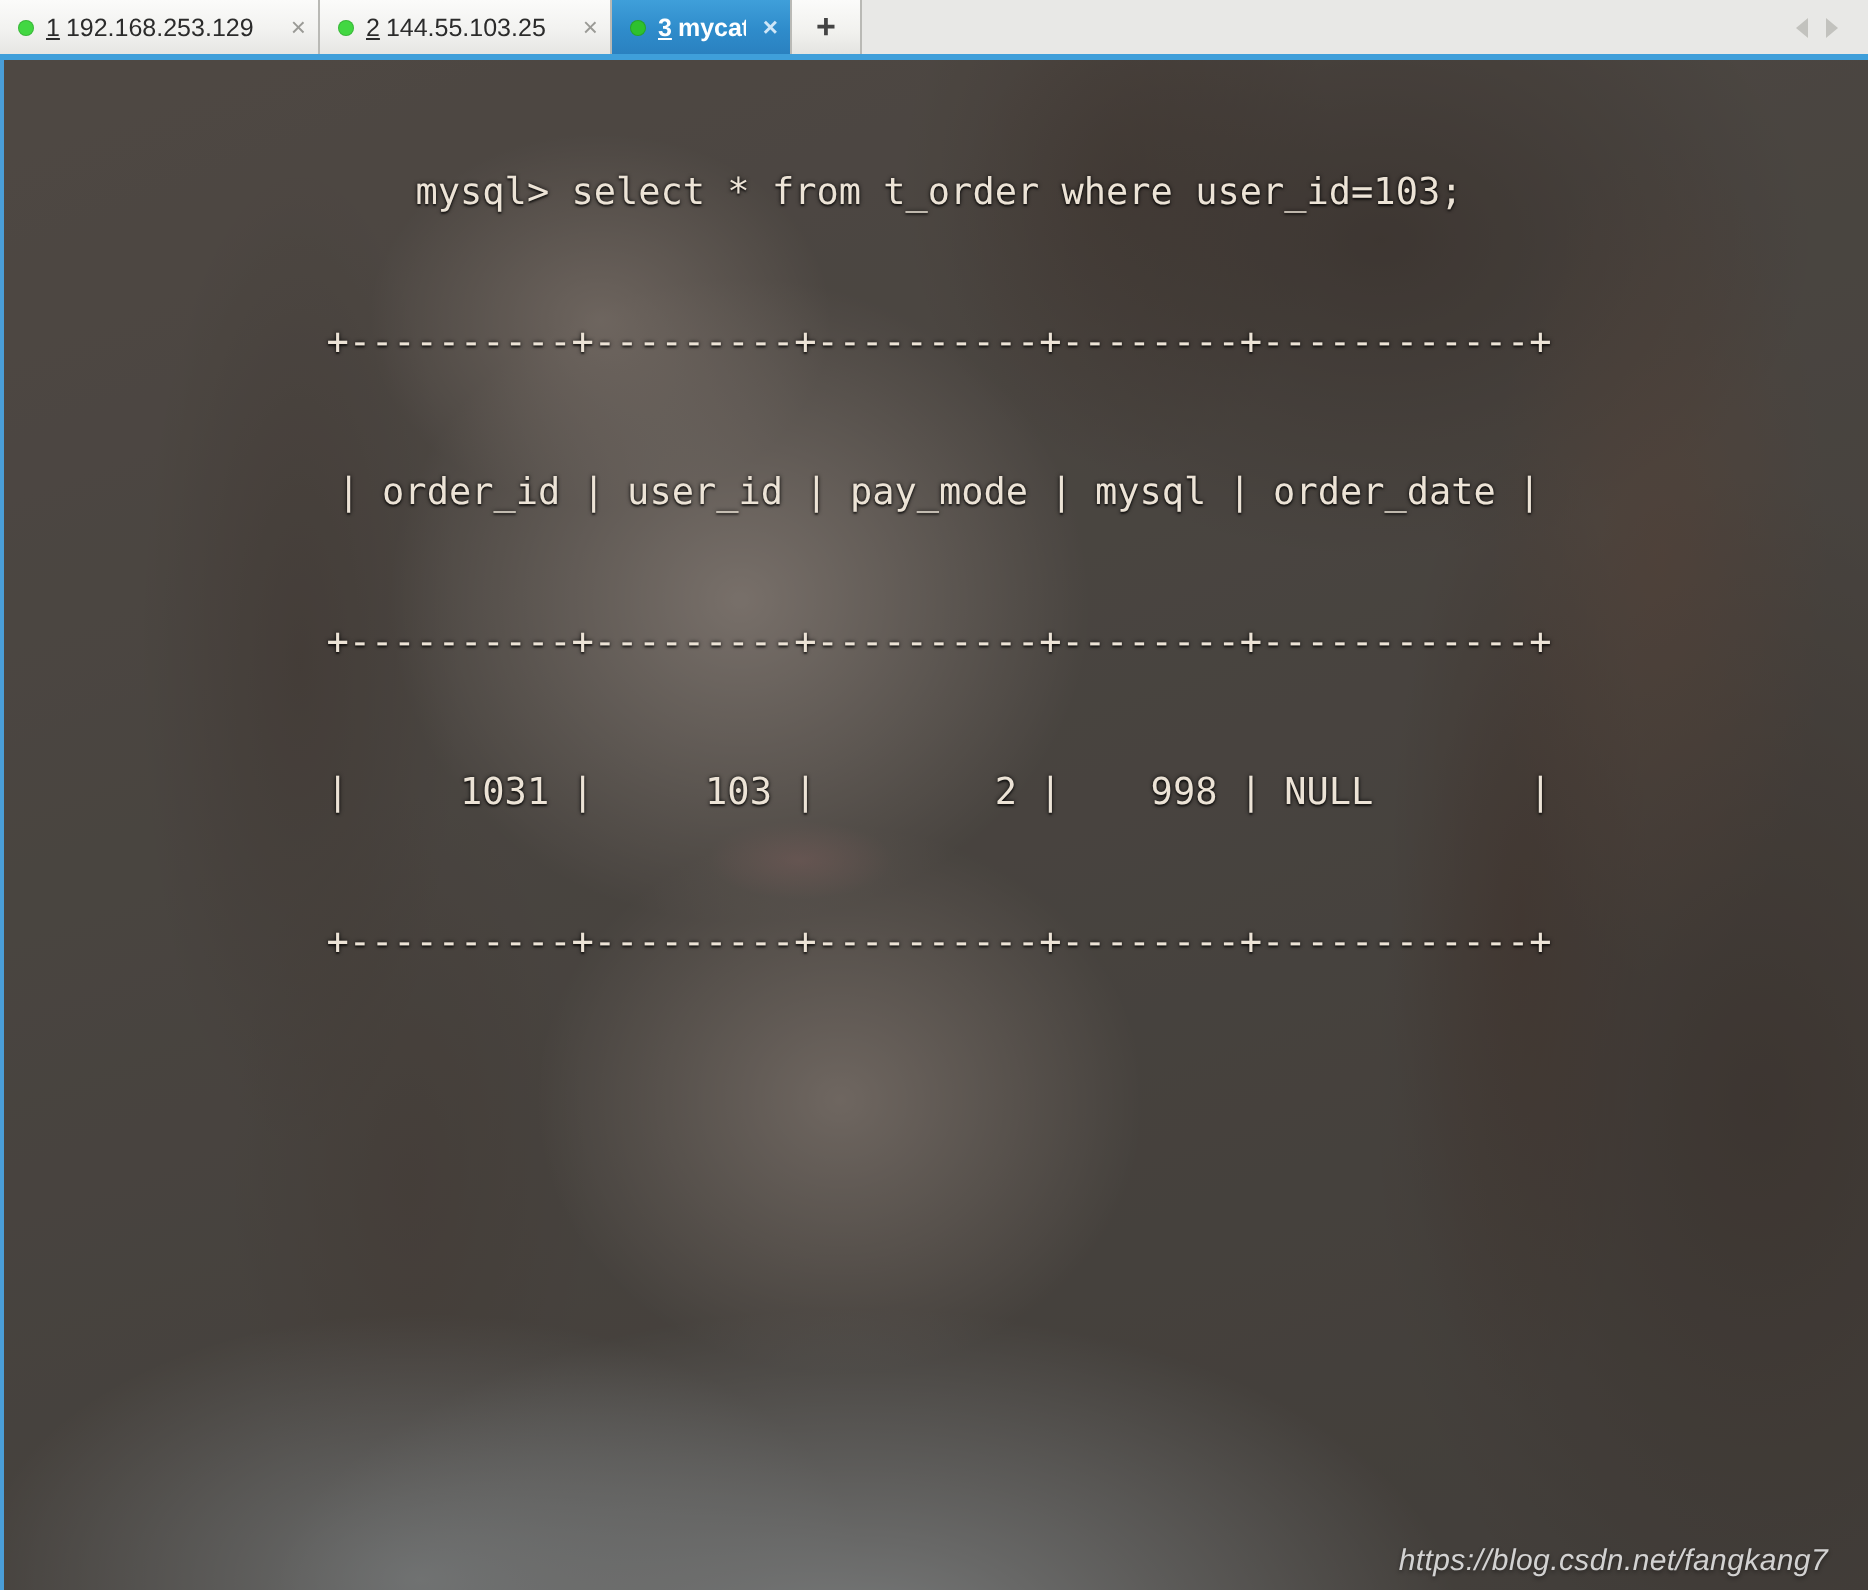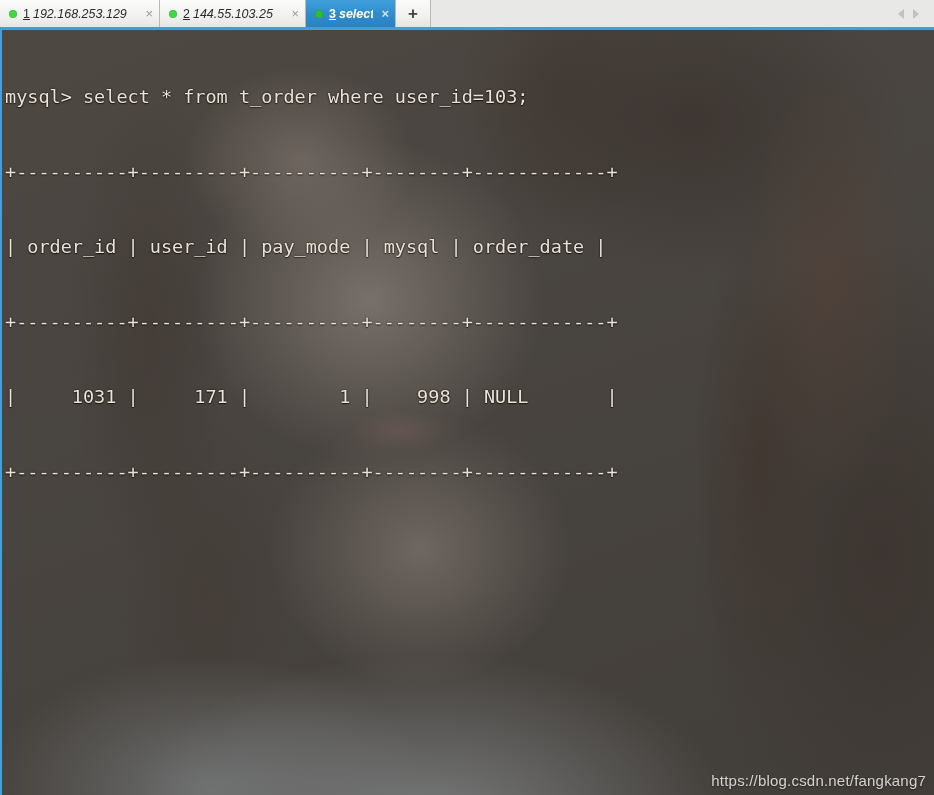--- a/index.html
+++ b/index.html
@@ -55,21 +55,21 @@
     background: #42d742;
     margin-right: 6px;
     flex: none;
     box-shadow: 0 0 0 0.5px rgba(0,0,0,.15) inset;
   }
   .tab.active .dot { background: #2ec12e; }
   .tabnum {
     text-decoration: underline;
     margin-right: 3px;
   }
-  .tablabel { overflow: hidden; text-overflow: clip; font-style: italic; }
+  .tablabel { overflow: hidden; text-overflow: clip; }
   .tabclose {
     margin-left: auto;
     padding-left: 8px;
     font-size: 13px;
     line-height: 1;
     color: #9a9a96;
     font-family: "Liberation Sans", sans-serif;
   }
   .tab.active .tabclose { color: #cfe6f7; }
 
@@ -166,34 +166,36 @@
     z-index: 5;
     padding: 4px 0 0 5px;
     box-sizing: border-box;
     color: #ece3d6;
     font-family: "DejaVu Sans Mono", monospace;
     font-size: 18.5px;
     line-height: 25px;
     white-space: pre;
     letter-spacing: 0px;
     text-shadow: 0 0 2px rgba(0,0,0,.85), 0 1px 1px rgba(0,0,0,.55);
+    text-align: center;
   }
   .line { height: 25px; }
   .blank { height: 25px; }
 
   #watermark {
     position: absolute;
-    right: 8px;
+    right: 20px;
     bottom: 6px;
     z-index: 12;
     font-family: "Liberation Sans", sans-serif;
     font-size: 15px;
     color: rgba(232,232,232,.88);
     text-shadow: 0 1px 2px rgba(0,0,0,.45);
     letter-spacing: .2px;
+    font-style: italic;
   }
 </style>
 </head>
 <body>
 
 <div id="tabbar">
 
   <div class="tab inactive t1">
     <span class="dot"></span>
     <span class="tabnum">1</span>
@@ -204,21 +206,21 @@
   <div class="tab inactive t2">
     <span class="dot"></span>
     <span class="tabnum">2</span>
     <span class="tablabel">144.55.103.25</span>
     <span class="tabclose">×</span>
   </div>
 
   <div class="tab active">
     <span class="dot"></span>
     <span class="tabnum">3</span>
-    <span class="tablabel">select</span>
+    <span class="tablabel">mycat</span>
     <span class="tabclose">×</span>
   </div>
 
   <div id="newtab">+</div>
 
   <div id="tabfill"></div>
 
   <div id="tabscroll">
     <span class="tri left"></span>
     <span class="tri right"></span>
@@ -229,21 +231,21 @@
 <div id="terminal">
   <div id="wallpaper"></div>
   <div id="overlay"></div>
   <div id="leftborder"></div>
 
   <div id="screen">
     <div class="line">mysql&gt; select * from t_order where user_id=103;</div>
     <div class="line">+----------+---------+----------+--------+------------+</div>
     <div class="line">| order_id | user_id | pay_mode | mysql | order_date |</div>
     <div class="line">+----------+---------+----------+--------+------------+</div>
-    <div class="line">|     1031 |     171 |        1 |    998 | NULL       |</div>
+    <div class="line">|     1031 |     103 |        2 |    998 | NULL       |</div>
     <div class="line">+----------+---------+----------+--------+------------+</div>
     <div class="blank"></div>
     
     
     
     
     
     
     
     

